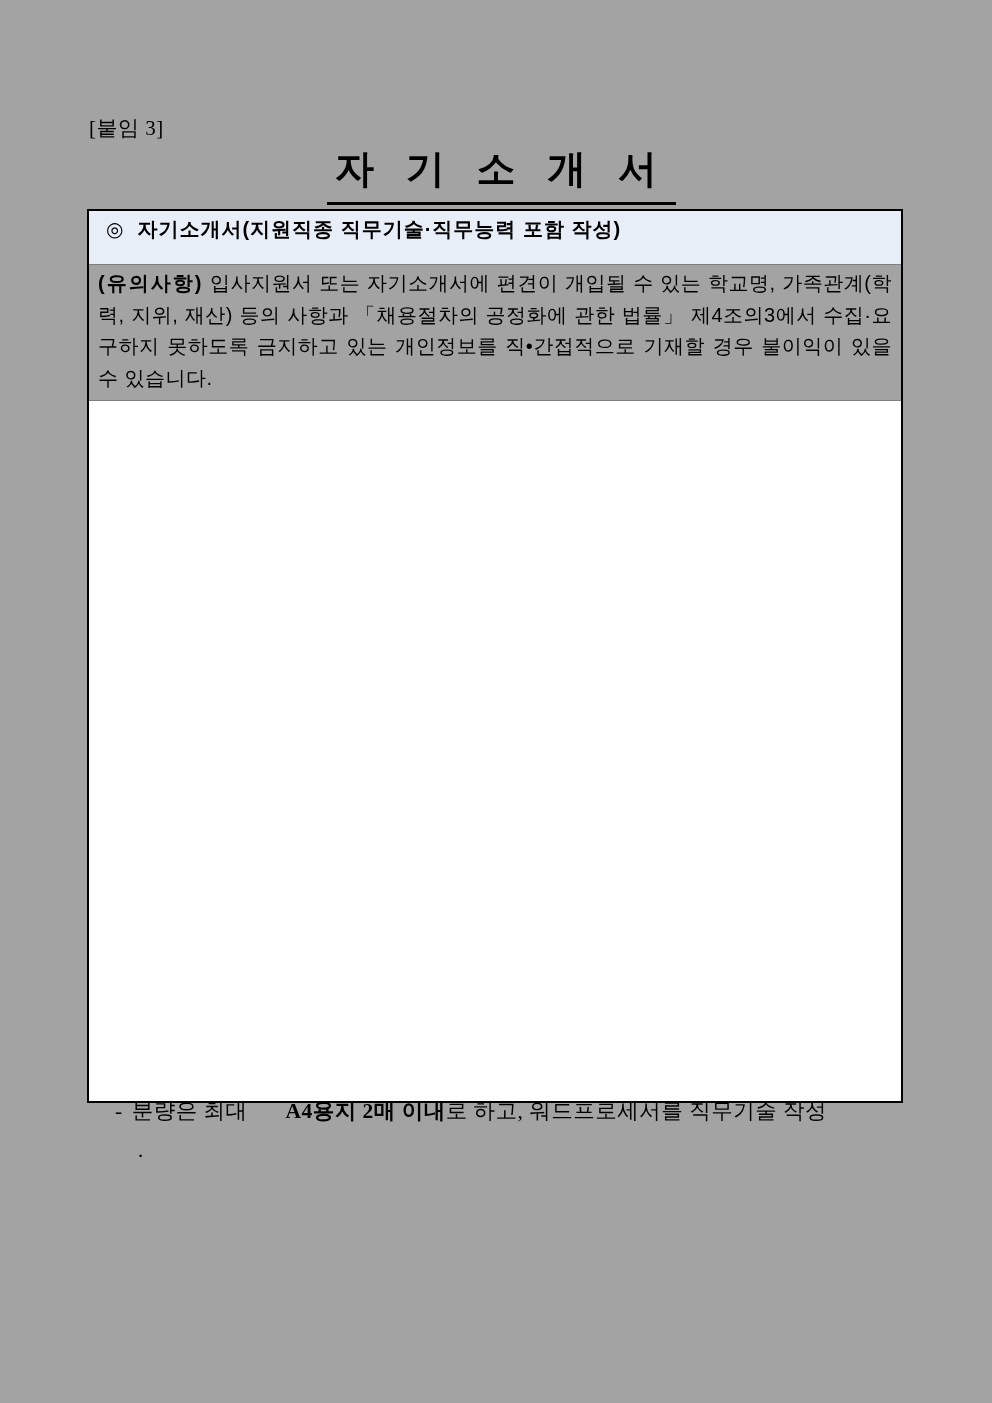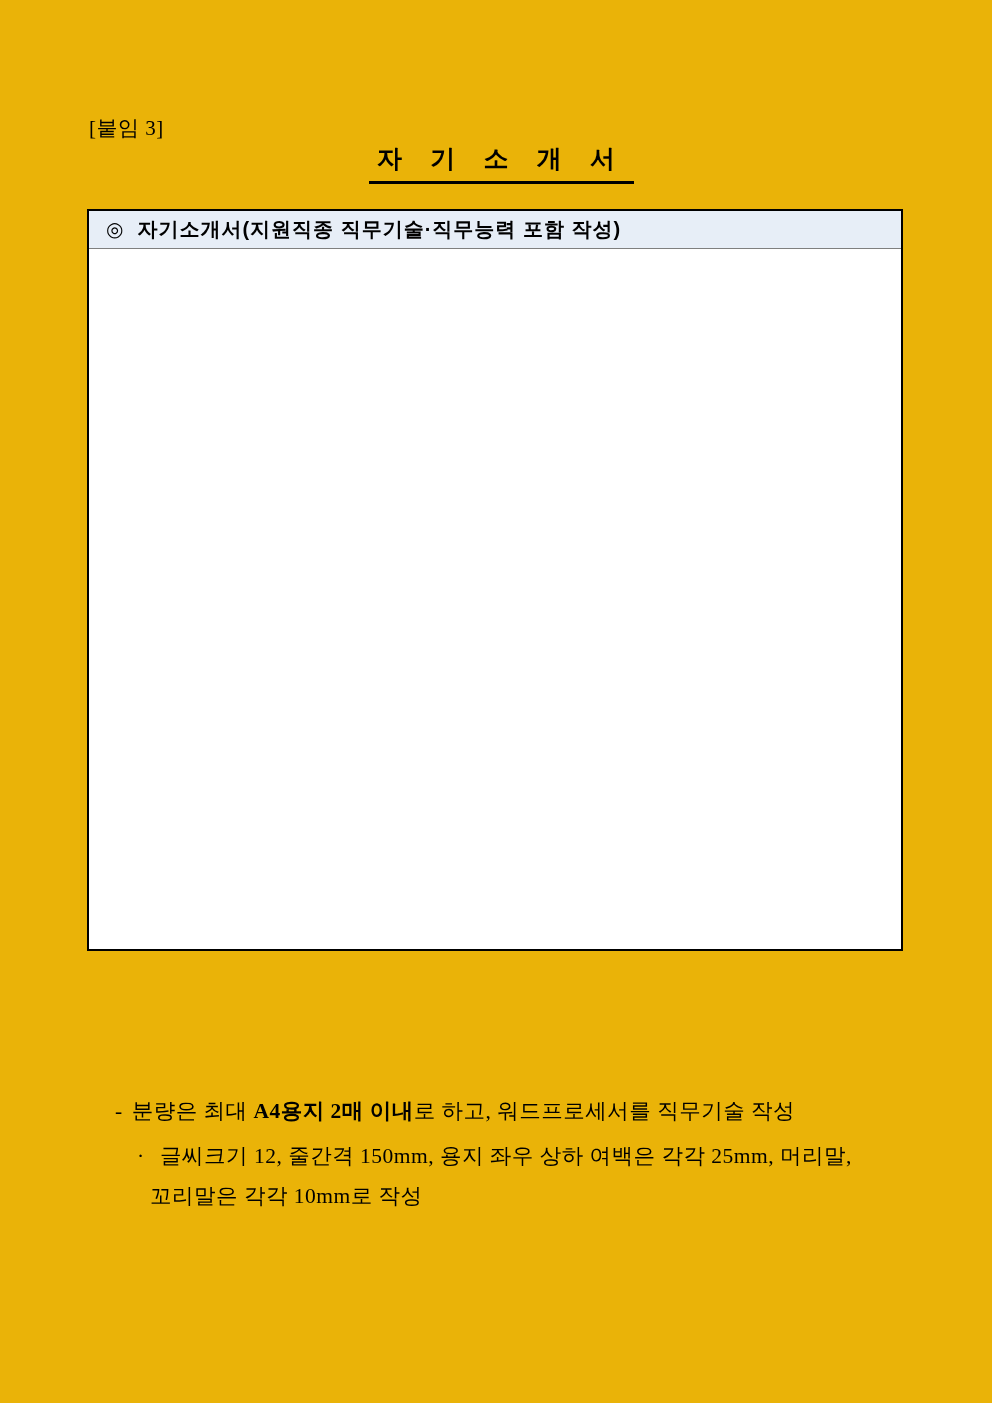--- a/index.html
+++ b/index.html
@@ -4,61 +4,61 @@
 <style>
   html, body {
     margin: 0;
     padding: 0;
     background: #ffffff;
   }
   .page {
     position: relative;
     width: 992px;
     height: 1403px;
-    background: #eab308;
+    background: #a3a3a3;
     color: #000000;
     font-family: "Liberation Serif", serif;
     overflow: hidden;
   }
   .attachment-label {
     position: absolute;
     left: 89px;
     top: 114px;
     font-size: 21px;
     letter-spacing: 0.5px;
   }
   .doc-title-wrap {
     position: absolute;
     top: 142px;
     left: 0;
     width: 100%;
     text-align: center;
   }
   .doc-title {
     display: inline-block;
-    font-size: 25px;
+    font-size: 39px;
     font-weight: bold;
     letter-spacing: 11px;
     margin-right: -11px;
     border-bottom: 3px solid #000000;
     padding: 0 8px 6px 8px;
     white-space: nowrap;
   }
   .form-box {
     position: absolute;
     left: 87px;
     top: 209px;
     width: 812px;
     border: 2px solid #000000;
     font-family: "Liberation Sans", sans-serif;
   }
   .form-header {
     background: #e7eef7;
     border-bottom: 1px solid #7f7f7f;
-    padding: 6px 6px 7px 17px;
+    padding: 6px 6px 23px 17px;
     font-size: 20px;
     font-weight: bold;
     letter-spacing: 1px;
     line-height: 24px;
   }
   .form-header .mark {
     margin-right: 13px;
     font-weight: normal;
   }
   .form-notice {
@@ -97,20 +97,21 @@
   }
   .inst-item-volume {
     margin: 14px 0 0 23px;
     letter-spacing: 0.5px;
   }
   .inst-item-volume .bullet {
     margin-right: 9px;
   }
   .inst-item-volume .bold-seg {
     font-weight: bold;
+    margin-left: 32px;
   }
   .inst-item-format {
     position: relative;
     margin: 11px 0 0 58px;
     max-width: 762px;
     line-height: 40px;
     text-indent: 10px;
     letter-spacing: 0.5px;
     word-break: keep-all;
   }
@@ -131,31 +132,35 @@
   <div class="doc-title-wrap">
     <span class="doc-title">자 기 소 개 서</span>
   </div>
 
   <div class="form-box">
 
     <div class="form-header">
       <span class="mark">◎</span><span>자기소개서(지원직종 직무기술·직무능력 포함 작성)</span>
     </div>
 
+    <div class="form-notice">
+      <span class="notice-label">(유의사항)</span>
+      <span>입사지원서 또는 자기소개서에 편견이 개입될 수 있는 학교명, 가족관계(학력, 지위, 재산) 등의 사항과 「채용절차의 공정화에 관한 법률」 제4조의3에서 수집·요구하지 못하도록 금지하고 있는 개인정보를 직•간접적으로 기재할 경우 불이익이 있을 수 있습니다.</span>
+    </div>
 
     <div class="form-body"></div>
 
   </div>
 
   <div class="instructions">
 
 
     <div class="inst-item-volume">
       <span class="bullet">-</span><span>분량은 최대 </span><span class="bold-seg">A4용지 2매 이내</span><span>로 하고, 워드프로세서를 직무기술 작성</span>
     </div>
 
     <div class="inst-item-format">
-      <span class="bullet">·</span><span>글씨크기 12, 줄간격 150mm, 용지 좌우 상하 여백은 각각 25mm, 머리말, 꼬리말은 각각 10mm로 작성</span>
+      <span class="bullet">·</span>
     </div>
 
   </div>
 
 </div>
 
 </body></html>

